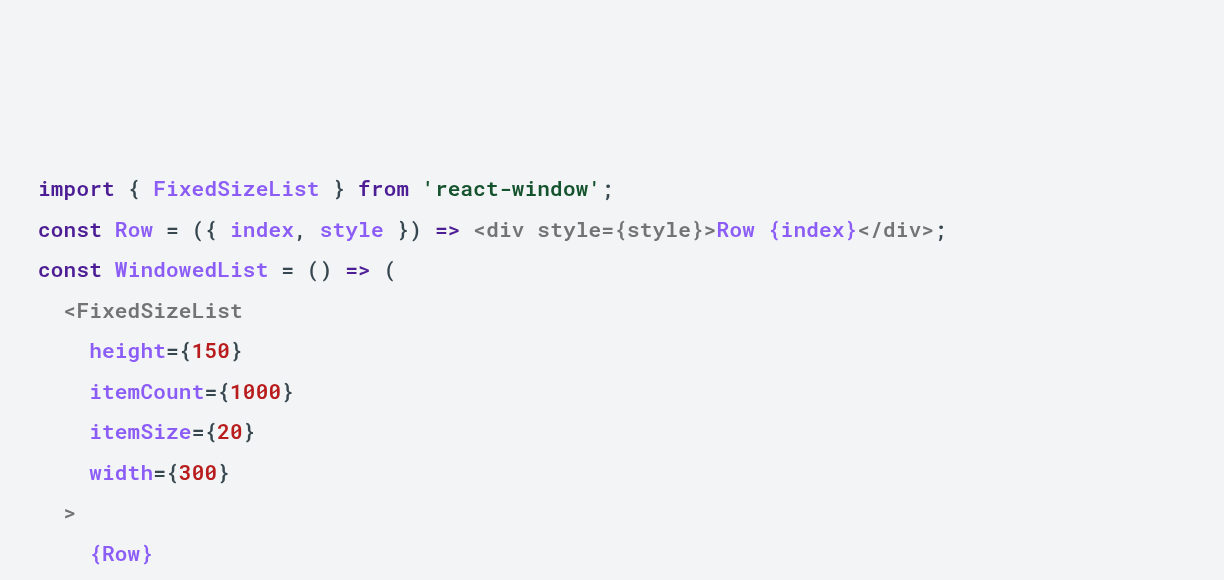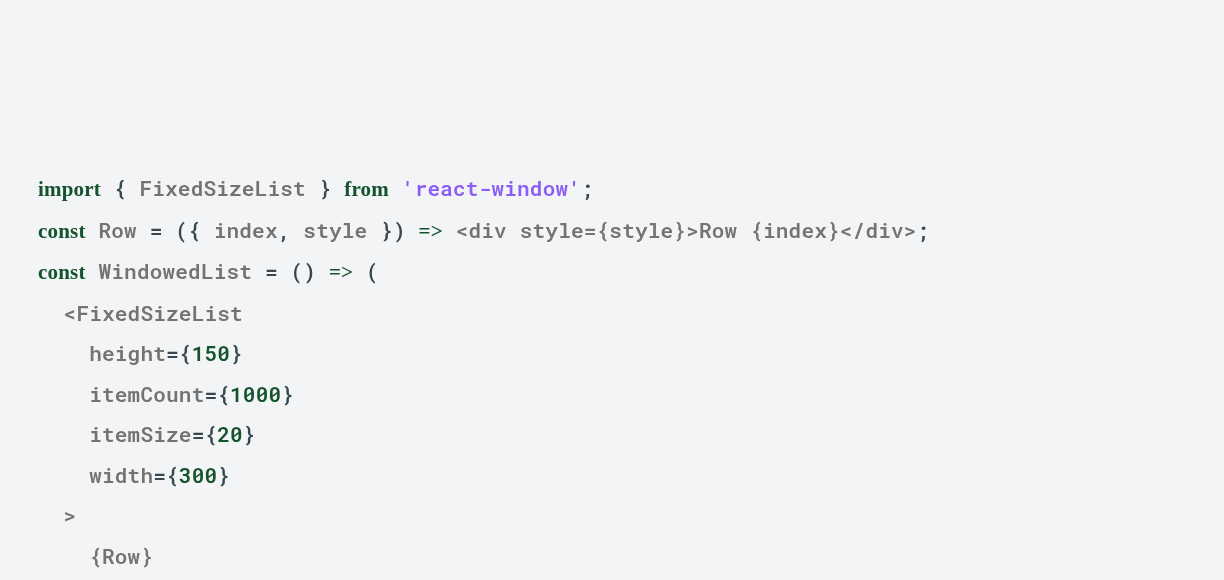--- a/index.html
+++ b/index.html
@@ -9,25 +9,25 @@
       font-size: 21px;
       font-weight: 600;
       line-height: 1.93;
       padding: 6px 0 6px 38px;
       color: #37474f;
       white-space: pre;
       letter-spacing: 0.2px;
     }
     .code-block { display: block; }
     .line { display: block; }
-    .kw { color: #14532d; font-family: Liberation Serif, serif; }
-    .ident { color: #737373; }
+    .kw { color: #4c1d95; }
+    .ident { color: #8b5cf6; }
     .punct { color: #37474f; }
-    .str { color: #8b5cf6; }
-    .num { color: #14532d; }
+    .str { color: #14532d; }
+    .num { color: #b91c1c; }
     .tag { color: #737373; }
   </style>
 </head>
 <body>
 
 
 
 <div class="code-block"><span class="line"><span class="kw">import</span><span class="punct"> { </span><span class="ident">FixedSizeList</span><span class="punct"> } </span><span class="kw">from</span><span> </span><span class="str">'react-window'</span><span class="punct">;</span></span><span class="line"></span><span class="line"><span class="kw">const</span><span> </span><span class="ident">Row</span><span class="punct"> = ({ </span><span class="ident">index</span><span class="punct">, </span><span class="ident">style</span><span class="punct"> }) </span><span class="kw">=&gt;</span><span> </span><span class="tag">&lt;div style={style}&gt;</span><span class="ident">Row </span><span class="ident">{index}</span><span class="tag">&lt;/div&gt;</span><span class="punct">;</span></span><span class="line"></span><span class="line"><span class="kw">const</span><span> </span><span class="ident">WindowedList</span><span class="punct"> = () </span><span class="kw">=&gt;</span><span class="punct"> (</span></span><span class="line"><span>  </span><span class="tag">&lt;FixedSizeList</span></span><span class="line"><span>    </span><span class="ident">height</span><span class="punct">={</span><span class="num">150</span><span class="punct">}</span></span><span class="line"><span>    </span><span class="ident">itemCount</span><span class="punct">={</span><span class="num">1000</span><span class="punct">}</span></span><span class="line"><span>    </span><span class="ident">itemSize</span><span class="punct">={</span><span class="num">20</span><span class="punct">}</span></span><span class="line"><span>    </span><span class="ident">width</span><span class="punct">={</span><span class="num">300</span><span class="punct">}</span></span><span class="line"><span>  </span><span class="tag">&gt;</span></span><span class="line"><span>    </span><span class="ident">{Row}</span></span><span class="line"><span>  </span><span class="tag">&lt;/FixedSizeList&gt;</span></span></div>
 
 

